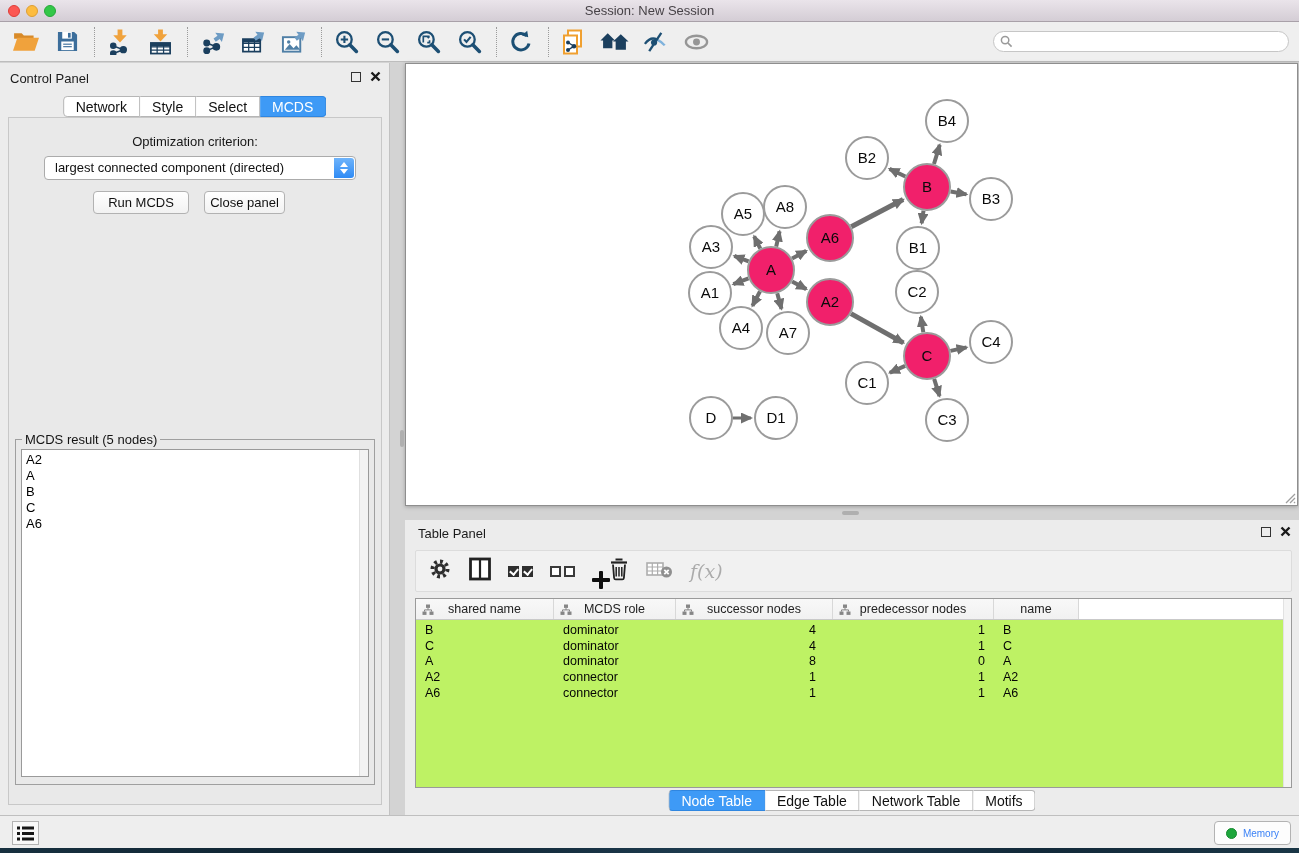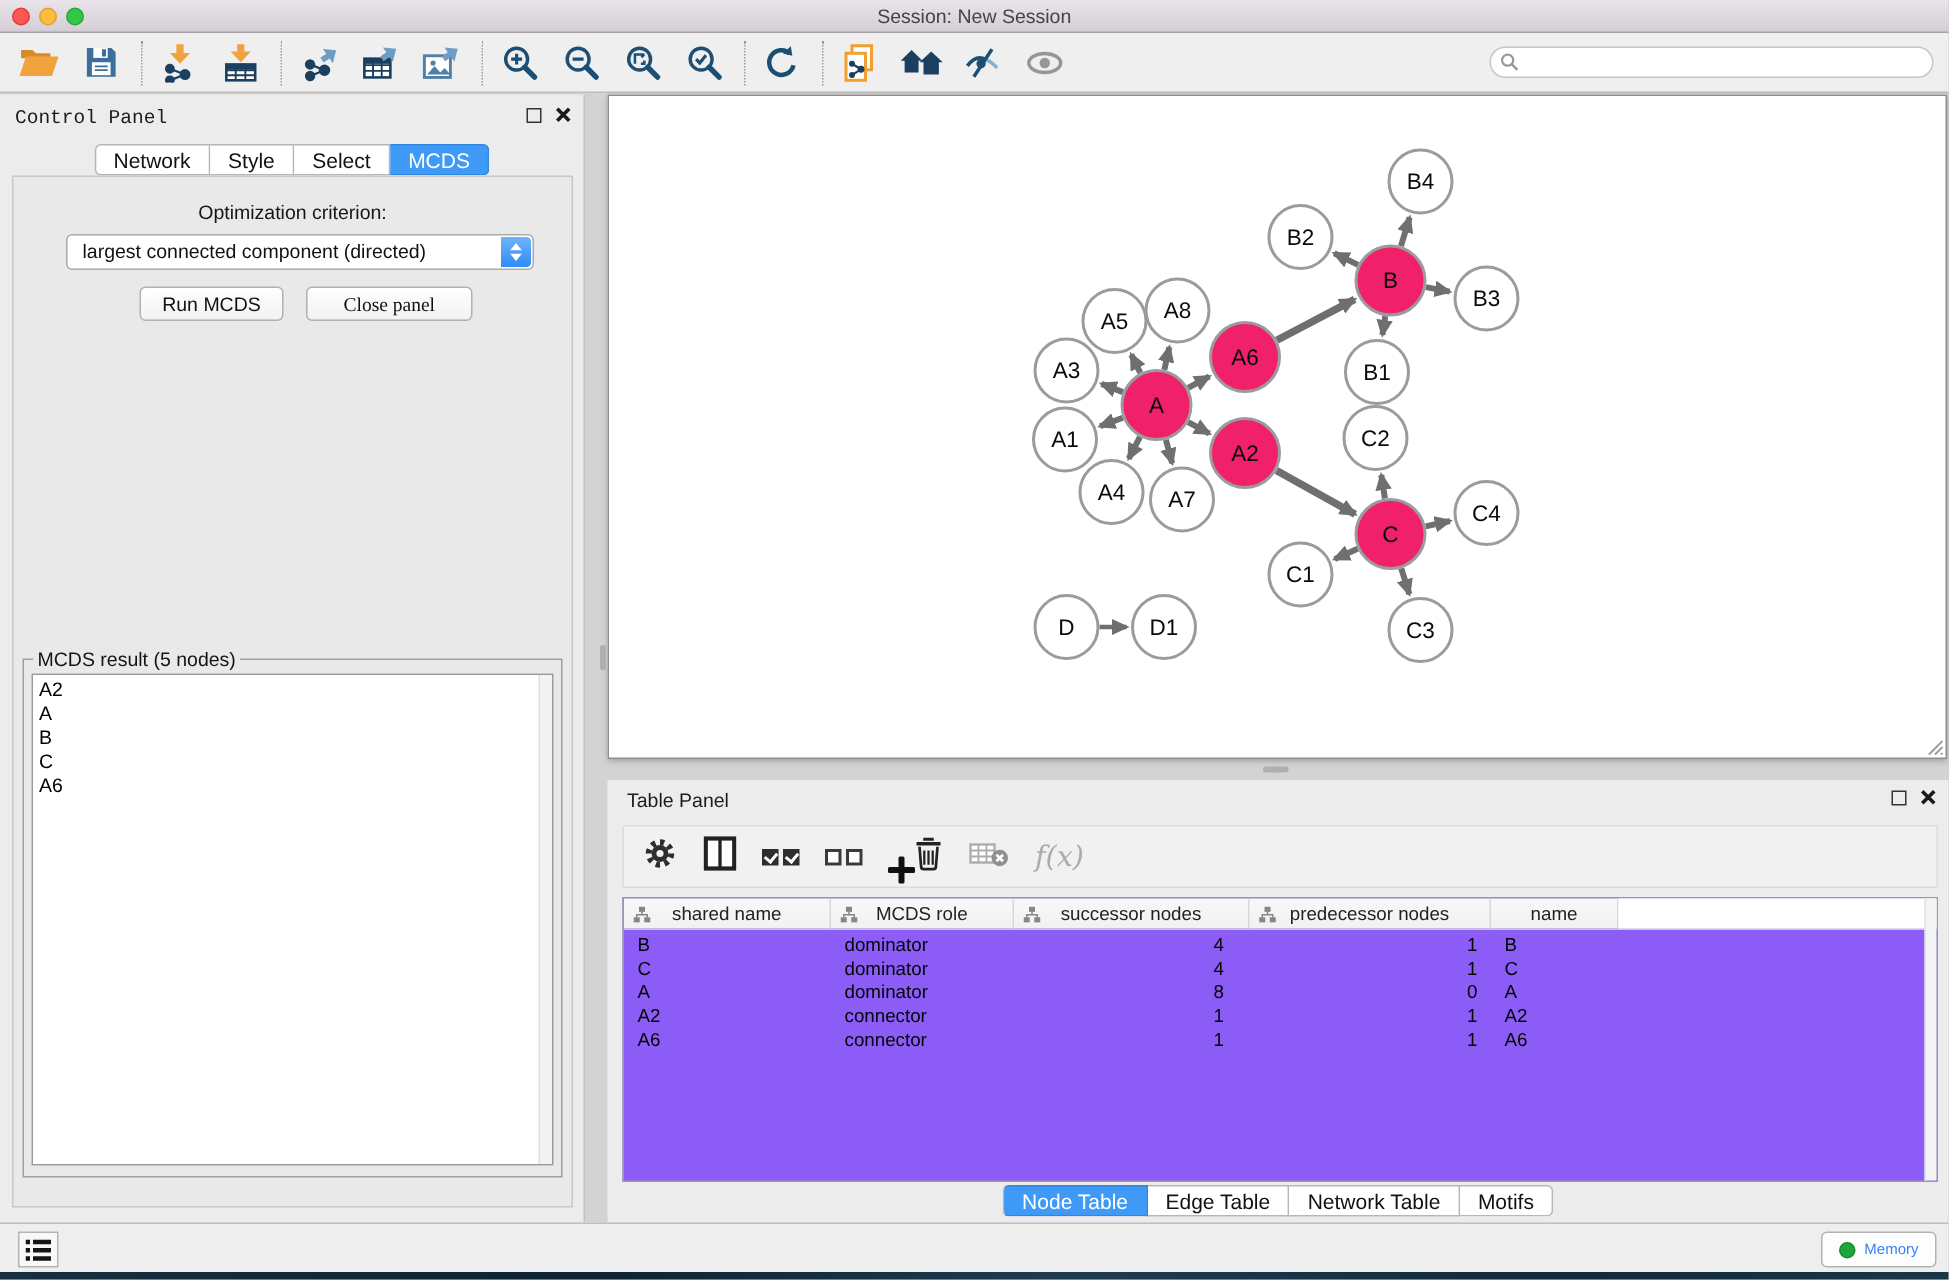--- a/index.html
+++ b/index.html
@@ -19,36 +19,36 @@
   #toolbar { left:0; top:22px; width:1299px; height:40px; background:#EFEFEF; border-bottom:1px solid #BDBDBD; display:flex; align-items:center; padding:0 10px; }
   .tb { width:32px; height:32px; display:flex; align-items:center; justify-content:center; margin-right:9px; }
   .vsep { width:1px; height:30px; border-left:1px dotted #9B9B9B; margin:0 8px 0 2px; }
   #search-wrap { margin-left:auto; position:relative; width:296px; height:21px; }
   #search-wrap input { width:100%; height:21px; border:1px solid #C6C6C6; border-radius:11px; background:#fff; padding:0 8px 0 24px; font-size:12px; color:#333; outline:none; }
   #search-wrap svg { position:absolute; left:7px; top:4px; }
 
   
   #control-panel { left:0; top:63px; width:390px; height:752px; background:#ECECEC; border-right:1px solid #C2C2C2; }
   .panel-title { font-size:13px; color:#1B1B1B; }
-  #control-panel .panel-title { position:absolute; left:10px; top:8px;font-family:Liberation Mono, monospace; }
+  #control-panel .panel-title { position:absolute; left:10px; top:8px; }
   .panel-ctrls { position:absolute; right:8px; top:8px; display:flex; gap:9px; align-items:center; }
   .float-box { width:10px; height:10px; border:1.6px solid #333; display:inline-block; }
   .seg-row { position:absolute; display:flex; }
   .seg { display:inline-block; padding:2px 12px; height:21px; line-height:17px; background:#fff; border:1px solid #B6B6B6; border-left:none; font-size:14px; color:#111; white-space:nowrap; }
   .seg:first-child { border-left:1px solid #B6B6B6; border-radius:4px 0 0 4px; }
   .seg:last-child { border-radius:0 4px 4px 0; }
   .seg-active { background:#3E9AF6; border-color:#2F86E0; color:#fff; }
   #cp-tabs { top:33px; left:50%; transform:translateX(-50%); }
   #cp-inner { position:absolute; left:8px; top:54px; width:374px; height:688px; background:#E9E9E9; border:1px solid #C8C8C8; }
   #opt-label { position:absolute; top:16px; width:100%; text-align:center; font-size:13px; color:#161616; }
   #criterion-select { position:absolute; left:35px; top:38px; width:312px; height:24px; background:#fff; border:1px solid #ABABAB; border-radius:4px; font-size:13px; color:#111; line-height:22px; padding-left:10px; }
   #criterion-select .stepper { position:absolute; right:1px; top:1px; bottom:1px; width:20px; border-radius:0 3px 3px 0; background:linear-gradient(#6FB4FB,#2F8BF5); display:flex; flex-direction:column; align-items:center; justify-content:center; gap:2px; }
   .btn { position:absolute; height:23px; background:linear-gradient(#FFFFFF,#F2F2F2); border:1px solid #B2B2B2; border-radius:4px; font-size:13px; color:#111; text-align:center; line-height:21px; }
   #run-btn { left:84px; top:73px; width:96px; }
-  #closepanel-btn { left:195px; top:73px; width:111px;font-family:Liberation Serif, serif; }
+  #closepanel-btn { left:195px; top:73px; width:81px; }
   #mcds-group { position:absolute; left:6px; top:321px; width:360px; height:346px; border:1px solid #9F9F9F; }
   #mcds-group .legend { position:absolute; left:6px; top:-8px; background:#E9E9E9; padding:0 3px; font-size:13px; color:#141414; }
   #mcds-list-box { position:absolute; left:5px; top:9px; right:5px; bottom:7px; background:#fff; border:1px solid #9A9A9A; padding:2px 0 0 4px; overflow:hidden; }
   #mcds-list-box .track { position:absolute; right:0; top:0; bottom:0; width:9px; background:#F3F3F3; border-left:1px solid #E0E0E0; }
   .list-item { font-size:13px; line-height:16px; color:#000; }
 
   
   #network-window { left:405px; top:63px; width:893px; height:443px; border:1px solid #8E8E8E; background:#fff; box-shadow:0 1px 4px rgba(0,0,0,0.25); }
   #nw-titlebar { position:absolute; left:0; top:0; right:0; height:24px; background:linear-gradient(#EFEFEF,#D6D6D6); border-bottom:1px solid #ADADAD; }
   #nw-titlebar .title { text-align:center; line-height:23px; font-size:13px; color:#2B2B2B; }
@@ -64,21 +64,21 @@
   #table-panel .panel-title { position:absolute; left:13px; top:6px; }
   #tp-toolbar { position:absolute; left:10px; top:30px; width:877px; height:42px; background:#F1F1F1; border:1px solid #DCDCDC; border-radius:2px; display:flex; align-items:center; padding-left:12px; gap:17px; }
   .cb { width:11px; height:11px; background:#2E2E2E; position:relative; display:inline-block; }
   .cb::after { content:''; position:absolute; left:2.5px; top:1px; width:4px; height:6px; border:solid #fff; border-width:0 2px 2px 0; transform:rotate(40deg); }
   .cb-empty { width:11px; height:11px; border:2px solid #3A3A3A; background:#fff; display:inline-block; }
   .pair { display:flex; gap:3px; align-items:center; }
   .plus { position:relative; width:18px; height:18px; }
   .plus::before { content:''; position:absolute; left:6.8px; top:0; width:4.6px; height:18px; background:#101010; border-radius:1px; }
   .plus::after { content:''; position:absolute; top:6.8px; left:0; width:18px; height:4.6px; background:#101010; border-radius:1px; }
   .fx { font-family:"DejaVu Serif", serif; font-style:italic; font-size:19px; color:#ABABAB; }
-  #tp-table { position:absolute; left:10px; top:78px; width:877px; height:190px; background:#8b5cf6; border:1px solid #9A9A9A; }
+  #tp-table { position:absolute; left:10px; top:78px; width:877px; height:190px; background:#bef264; border:1px solid #9A9A9A; }
   #thead { display:flex; height:21px; background:linear-gradient(#F8F8F8,#F1F1F1); border-bottom:1px solid #C9C9C9; }
   .th { position:relative; border-right:1px solid #D8D8D8; display:flex; align-items:center; justify-content:center; font-size:12.5px; color:#222; }
   .th svg { position:absolute; left:6px; top:5px; }
   .th-filler { flex:1; background:#fff; border-right:none; }
   #tbody { padding-top:3px; }
   .tr { display:flex; height:15.7px; }
   .td { font-size:12.5px; line-height:15.5px; color:#050505; white-space:nowrap; overflow:hidden; }
   .td.align-left { padding-left:9px; }
   .td.align-right { text-align:right; }
   .td.c2.align-right { padding-right:17px; }

